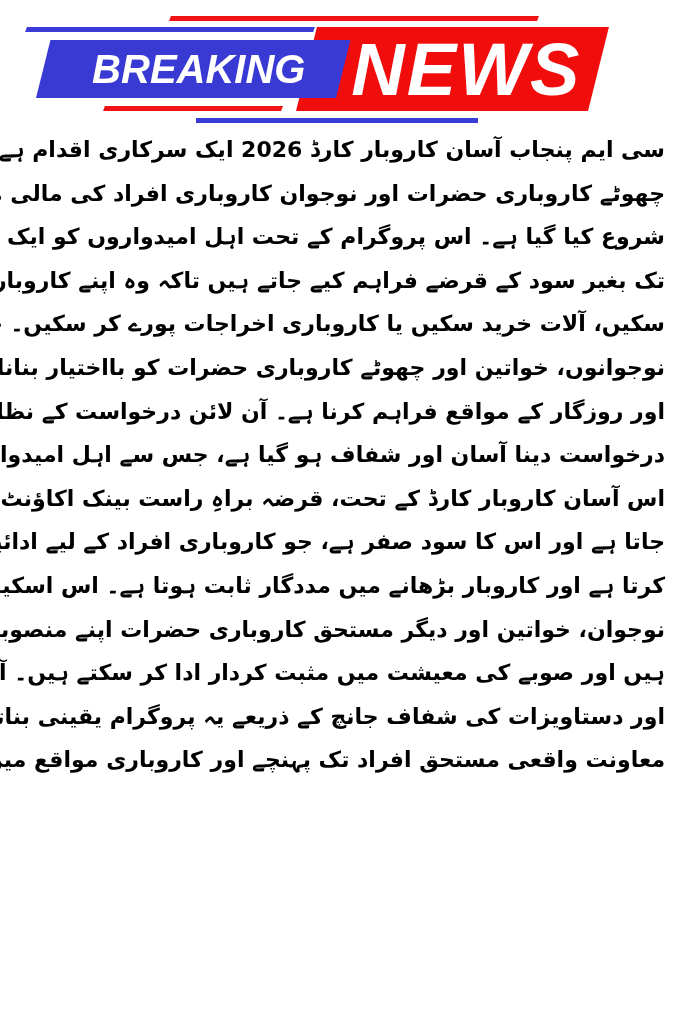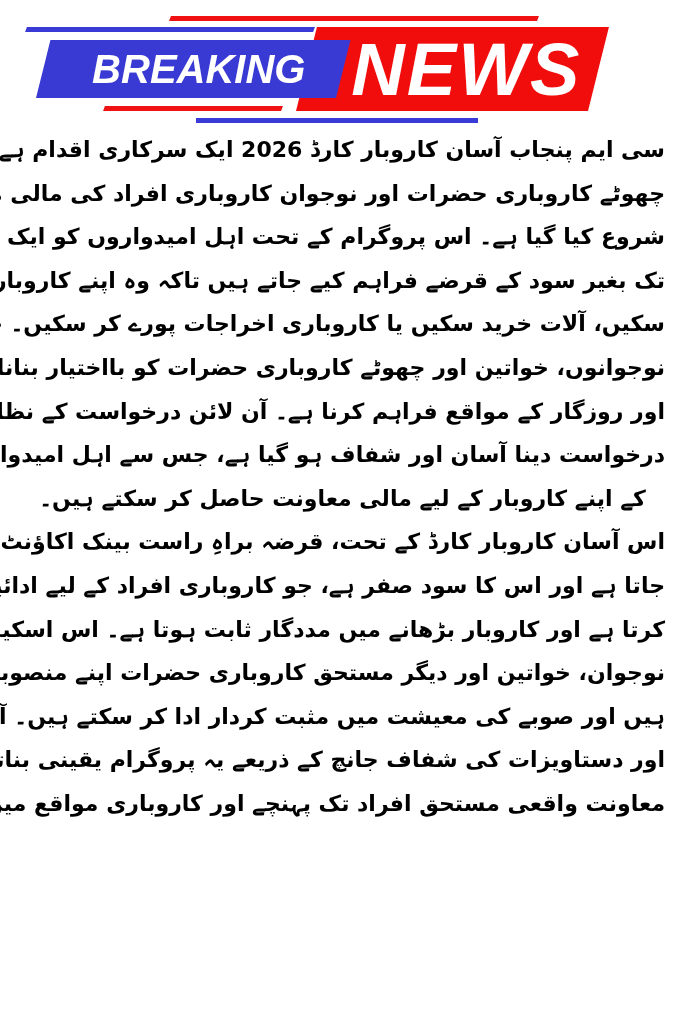--- a/index.html
+++ b/index.html
@@ -124,21 +124,20 @@
 <div class="article" lang="ur">
   <div class="paragraph">
     <div class="line">سی ایم پنجاب آسان کاروبار کارڈ 2026 ایک سرکاری اقدام ہے جو پنجاب کے</div>
     <div class="line">چھوٹے کاروباری حضرات اور نوجوان کاروباری افراد کی مالی معاونت کے لیے</div>
     <div class="line">شروع کیا گیا ہے۔ اس پروگرام کے تحت اہل امیدواروں کو ایک ملین روپے</div>
     <div class="line">تک بغیر سود کے قرضے فراہم کیے جاتے ہیں تاکہ وہ اپنے کاروبار کو وسعت دے</div>
     <div class="line">سکیں، آلات خرید سکیں یا کاروباری اخراجات پورے کر سکیں۔ حکومت کا مقصد</div>
     <div class="line">نوجوانوں، خواتین اور چھوٹے کاروباری حضرات کو بااختیار بنانا اور انہیں معاشی ترقی</div>
     <div class="line">اور روزگار کے مواقع فراہم کرنا ہے۔ آن لائن درخواست کے نظام کے ذریعے</div>
     <div class="line">درخواست دینا آسان اور شفاف ہو گیا ہے، جس سے اہل امیدوار بغیر کسی دقت</div>
-    <div class="line center-ish">کے اپنے کاروبار کے لیے مالی معاونت حاصل کر سکتے ہیں۔</div>
   </div>
   <div class="paragraph">
     <div class="line">اس آسان کاروبار کارڈ کے تحت، قرضہ براہِ راست بینک اکاؤنٹ میں منتقل کیا</div>
     <div class="line">جاتا ہے اور اس کا سود صفر ہے، جو کاروباری افراد کے لیے ادائیگی کے بوجھ کو کم</div>
     <div class="line">کرتا ہے اور کاروبار بڑھانے میں مددگار ثابت ہوتا ہے۔ اس اسکیم کے ذریعے</div>
     <div class="line">نوجوان، خواتین اور دیگر مستحق کاروباری حضرات اپنے منصوبوں کو عملی جامہ پہنا سکتے</div>
     <div class="line">ہیں اور صوبے کی معیشت میں مثبت کردار ادا کر سکتے ہیں۔ آن لائن درخواست</div>
     <div class="line">اور دستاویزات کی شفاف جانچ کے ذریعے یہ پروگرام یقینی بناتا ہے کہ مالی</div>
     <div class="line center-ish">معاونت واقعی مستحق افراد تک پہنچے اور کاروباری مواقع میں اضافہ ہو۔</div>
   </div>

